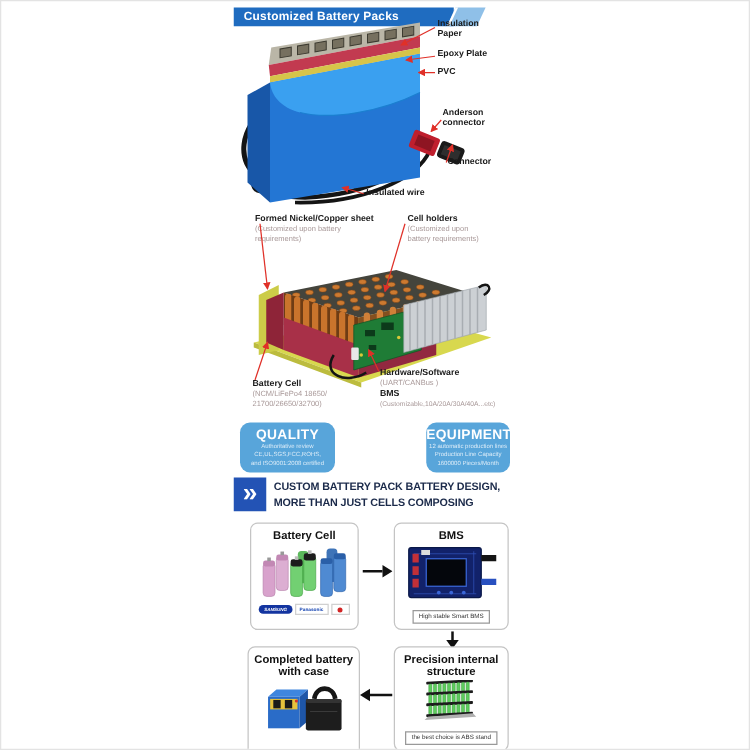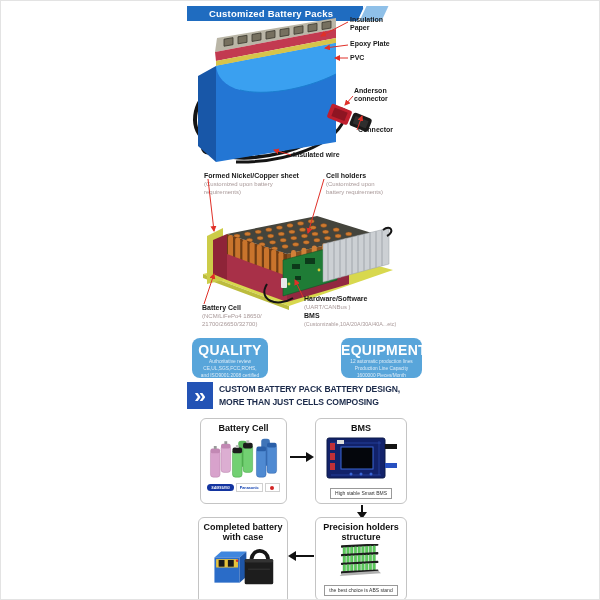--- a/index.html
+++ b/index.html
@@ -5,35 +5,35 @@
   html,body { margin:0; padding:0; background:#fff; }
   .page { position:relative; width:600px; height:600px; background:#ffffff;
           font-family:"Liberation Sans", sans-serif; overflow:hidden;
           border:1px solid #e3e3e3; box-sizing:border-box; }
   .abs { position:absolute; }
   svg { display:block; }
 
   
   .ribbon { left:186px; top:5px; width:176px; height:15px; background:#1f6cc0;
             color:#fff; font-size:9.5px; font-weight:bold; line-height:15px;
-            padding-left:22px; box-sizing:border-box; letter-spacing:0.2px; }
+            padding-left:8px; box-sizing:border-box; letter-spacing:0.2px; }
   .ribbon-tail { left:360px; top:5px; width:22px; height:15px; background:#8fc0e8;
                  transform:skewX(-25deg); border-left:2px solid #fff; }
 
   
   .lbl { font-size:7px; font-weight:bold; color:#1a1a1a; white-space:pre-line;
          line-height:8px; }
   .sub { font-size:6px; font-weight:normal; color:#a89898; white-space:pre-line;
          line-height:7.5px; margin-top:1px; }
   .sub-sm { font-size:5.4px; }
 
   
   .fbox { top:337px; height:40px; background:#58a5da; border-radius:8px;
           color:#fff; text-align:center; box-sizing:border-box; padding-top:4px; }
-  .ft { font-size:14px; font-weight:bold; letter-spacing:0.3px; }
+  .ft { font-size:11px; font-weight:bold; letter-spacing:0.3px; }
   .fl { font-size:4.8px; color:#dcecf8; line-height:6px; margin-top:1px; }
 
   
   .chev { left:186px; top:381px; width:26px; height:27px; background:#2353b5;
           color:#fff; font-size:21px; font-weight:bold; text-align:center;
           line-height:25px; }
   .btext { left:218px; top:382px; font-size:8.6px; font-weight:800; color:#1b2a4a;
            line-height:13px; letter-spacing:-0.1px; white-space:pre-line; }
 
   
@@ -218,21 +218,21 @@
       <line x1="302" y1="296" x2="294" y2="279" marker-end="url(#ra)"></line>
     </g>
   </svg>
 
   <div class="abs fbox" style="left:191px; width:76px;">
     <div class="ft">QUALITY</div>
     <div class="fl">Authoritative review</div>
     <div class="fl">CE,UL,SGS,FCC,ROHS,</div>
     <div class="fl">and ISO9001:2008 certified</div>
   </div>
-  <div class="abs fbox" style="left:340px; width:81px;">
+  <div class="abs fbox" style="left:340px; width:67px;">
     <div class="ft">EQUIPMENT</div>
     <div class="fl">12 automatic production lines</div>
     <div class="fl">Production Line Capacity</div>
     <div class="fl">1600000 Pieces/Month</div>
   </div>
 
   <div class="abs chev">»</div>
   <div class="abs btext" style="top:382px;">CUSTOM BATTERY PACK BATTERY DESIGN,</div>
   <div class="abs btext" style="top:395px;">MORE THAN JUST CELLS COMPOSING</div>
 
@@ -323,21 +323,21 @@
     </div>
     <div class="cap-wrap"><span class="caption">IP67 ABS case, metal case</span></div>
   </div>
 
   <svg class="abs" style="left:287px; top:549px;" width="26" height="12" viewBox="0 0 26 12">
     <line x1="26" y1="6" x2="8" y2="6" stroke="#111" stroke-width="2"></line>
     <polygon points="8,1 0,6 8,11" fill="#111"></polygon>
   </svg>
 
   <div class="abs flowbox" style="left:314px; top:516px; width:92px; height:84px;">
-    <div class="flowtitle">Precision holders
+    <div class="flowtitle">Precision internal
 structure</div>
     <div class="imgwrap">
       <svg width="64" height="36" viewBox="0 0 64 54">
         <defs>
           <g id="prow">
             <rect x="0" width="3.8" height="11" rx="1.6" fill="#5ecc5e" stroke="#2e8c2e" stroke-width="0.5"></rect>
             <rect x="5.6" width="3.8" height="11" rx="1.6" fill="#5ecc5e" stroke="#2e8c2e" stroke-width="0.5"></rect>
             <rect x="11.2" width="3.8" height="11" rx="1.6" fill="#5ecc5e" stroke="#2e8c2e" stroke-width="0.5"></rect>
             <rect x="16.8" width="3.8" height="11" rx="1.6" fill="#5ecc5e" stroke="#2e8c2e" stroke-width="0.5"></rect>
             <rect x="22.4" width="3.8" height="11" rx="1.6" fill="#5ecc5e" stroke="#2e8c2e" stroke-width="0.5"></rect>

